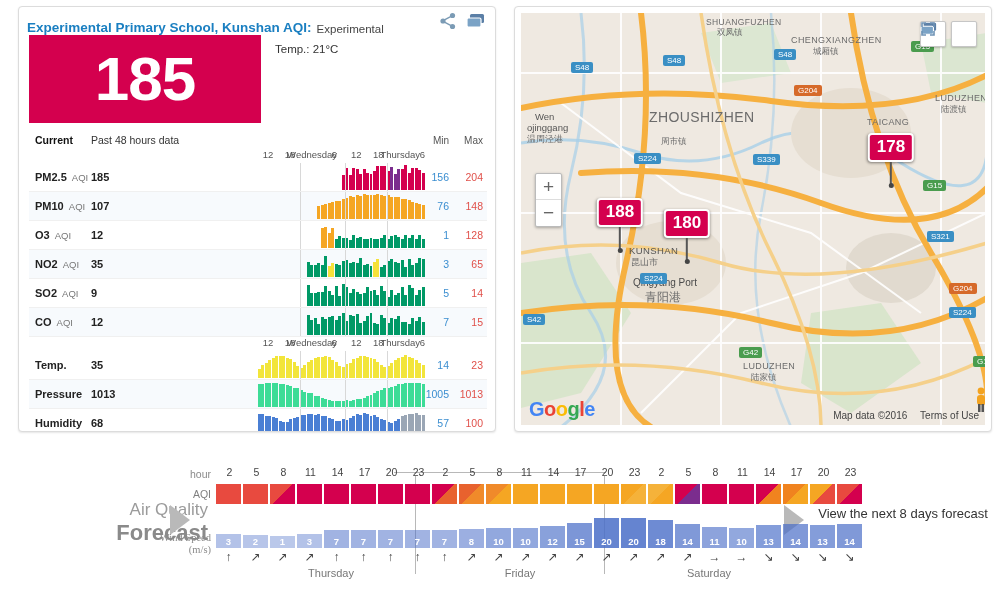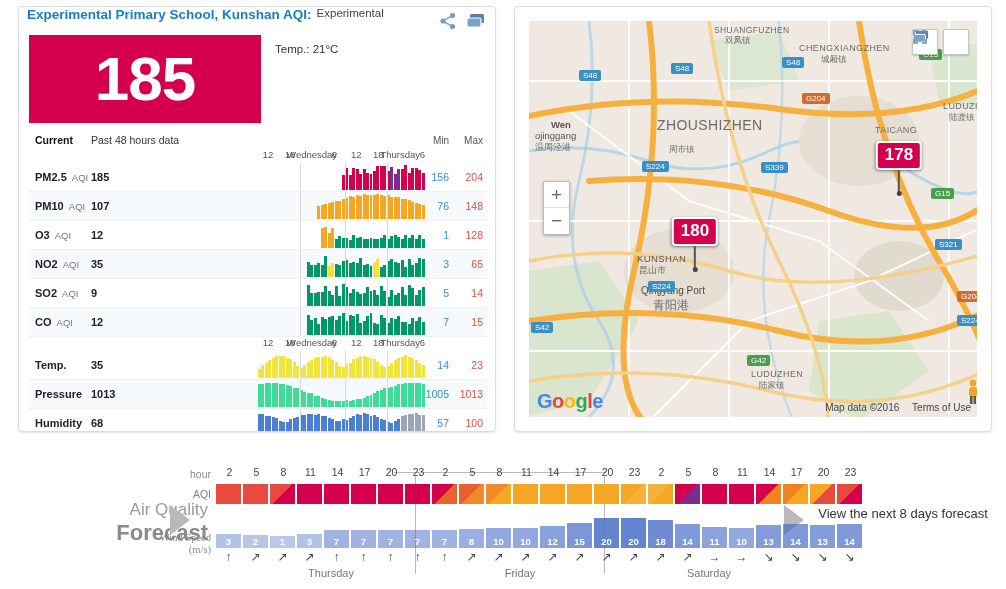--- a/index.html
+++ b/index.html
@@ -17,21 +17,21 @@
     position: absolute; left: 18px; top: 6px;
     width: 478px; height: 426px;
     background: #ffffff;
     border: 1px solid #dcdcdc;
     border-radius: 4px;
     box-shadow: 0 1px 2px rgba(0,0,0,0.10);
     overflow: hidden;
   }
   .station-head {
     height: 28px;
-    display: flex; align-items: flex-start;
+    display: flex; align-items: flex-end;
     padding: 0 6px 0 8px;
     position: relative;
   }
   .station-title {
     color: #1a7fc1; font-weight: bold; font-size: 13.5px;
     white-space: nowrap;
   }
   .station-sub {
     color: #444; font-size: 11.5px; margin-left: 5px;
     white-space: nowrap; overflow: hidden; max-width: 120px;
@@ -82,21 +82,21 @@
   .vline {
     position: absolute; top: 0; bottom: 0; width: 1px; background: #d8d8d8;
   }
 
   
   .map-panel {
     position: absolute; left: 514px; top: 6px;
     width: 478px; height: 426px;
     background: #fff; border: 1px solid #dcdcdc; border-radius: 4px;
     box-shadow: 0 1px 2px rgba(0,0,0,0.10);
-    padding: 14px;
+    padding: 6px;
   }
   .map {
     position: relative; width: 100%; height: 100%;
     background: #efe9e1;
     overflow: hidden;
   }
   .map svg { position: absolute; inset: 0; }
   .map-btns { position: absolute; right: 8px; top: 8px; display: flex; gap: 5px; z-index: 8; }
   .map-btn {
     width: 26px; height: 26px; background: #fff; border: 1px solid #c6c6c6;
@@ -896,21 +896,21 @@
         </g>
       </svg>
 
       <div style="position:absolute;inset:0;pointer-events:none;">
         <div style="position:absolute;left:185px;top:4px;font-size:8.5px;color:#6b6b6b;letter-spacing:.4px;">SHUANGFUZHEN</div>
         <div style="position:absolute;left:196px;top:14px;font-size:8.5px;color:#6b6b6b;">双凤镇</div>
         <div style="position:absolute;left:270px;top:22px;font-size:9px;color:#6b6b6b;letter-spacing:.4px;">CHENGXIANGZHEN</div>
         <div style="position:absolute;left:292px;top:33px;font-size:8.5px;color:#6b6b6b;">城厢镇</div>
         <div style="position:absolute;left:414px;top:80px;font-size:9px;color:#6b6b6b;letter-spacing:.4px;">LUDUZHEN</div>
         <div style="position:absolute;left:420px;top:91px;font-size:8.5px;color:#6b6b6b;">陆渡镇</div>
-        <div style="position:absolute;left:22px;top:98px;font-size:9.5px;color:#555;font-weight:bold;">Wen</div>
+        <div style="position:absolute;left:14px;top:98px;font-size:9.5px;color:#555;">Wen</div>
         <div style="position:absolute;left:6px;top:109px;font-size:9.5px;color:#555;">ojinggang</div>
         <div style="position:absolute;left:6px;top:120px;font-size:9px;color:#6b6b6b;">温周泾港</div>
         <div style="position:absolute;left:128px;top:96px;font-size:14px;color:#6b6b6b;letter-spacing:.4px;">ZHOUSHIZHEN</div>
         <div style="position:absolute;left:140px;top:123px;font-size:8.5px;color:#6b6b6b;">周市镇</div>
         <div style="position:absolute;left:346px;top:104px;font-size:9px;color:#6b6b6b;letter-spacing:.4px;">TAICANG</div>
         <div style="position:absolute;left:108px;top:232px;font-size:9.5px;color:#555;letter-spacing:.4px;">KUNSHAN</div>
         <div style="position:absolute;left:110px;top:243px;font-size:9px;color:#6b6b6b;">昆山市</div>
         <div style="position:absolute;left:112px;top:264px;font-size:10px;color:#4a4a4a;">Qingyang Port</div>
         <div style="position:absolute;left:124px;top:276px;font-size:12px;color:#6b6b6b;">青阳港</div>
         <div style="position:absolute;left:222px;top:348px;font-size:9px;color:#6b6b6b;letter-spacing:.4px;">LUDUZHEN</div>
@@ -949,20 +949,25 @@
         </div>
       </div>
 
       <div class="zoomctl">
         <div>+</div>
         <div>−</div>
       </div>
 
       <div class="marker" style="left:370px; top:120px;">
         <div class="bubble">178</div>
+        <div class="stem"></div>
+        <div class="dot"></div>
+      </div>
+      <div class="marker" style="left:99px; top:185px;">
+        <div class="bubble">188</div>
         <div class="stem"></div>
         <div class="dot"></div>
       </div>
       <div class="marker" style="left:166px; top:196px;">
         <div class="bubble">180</div>
         <div class="stem"></div>
         <div class="dot"></div>
       </div>
 
       <div class="pegman">

